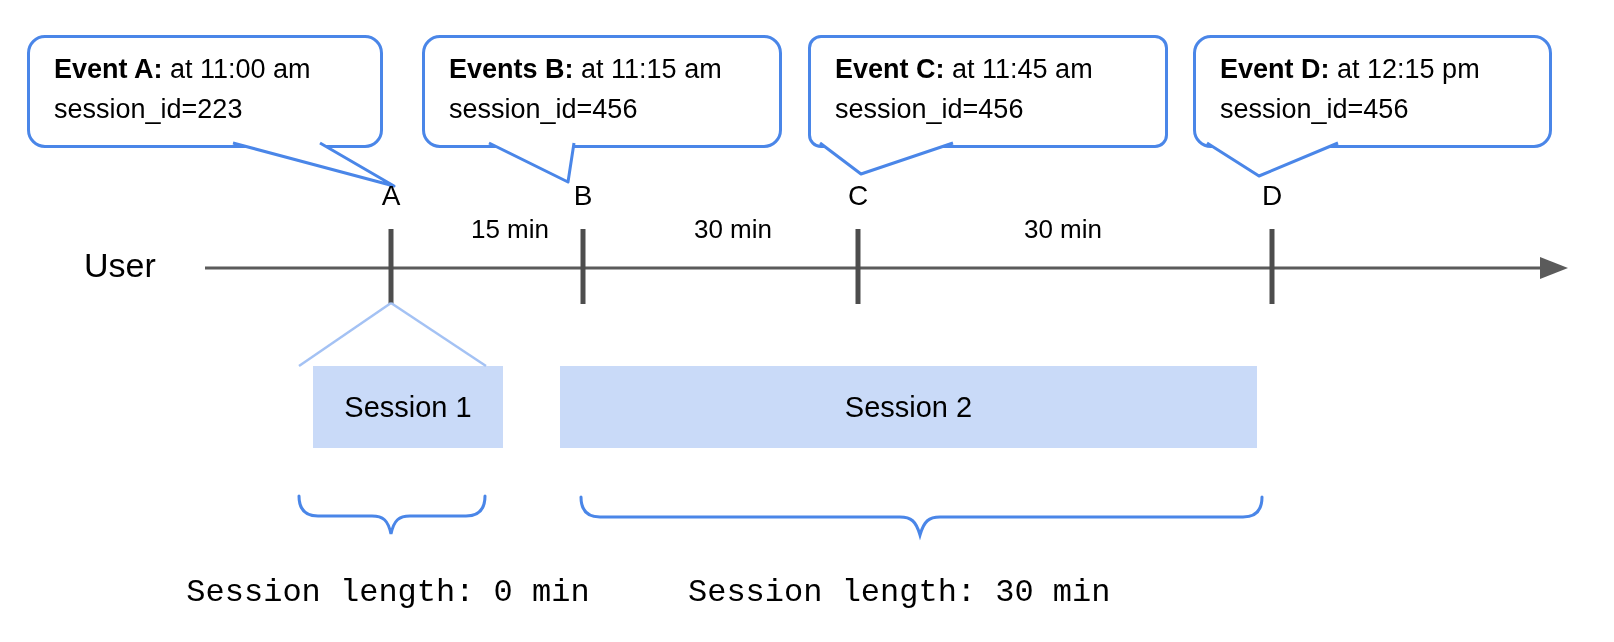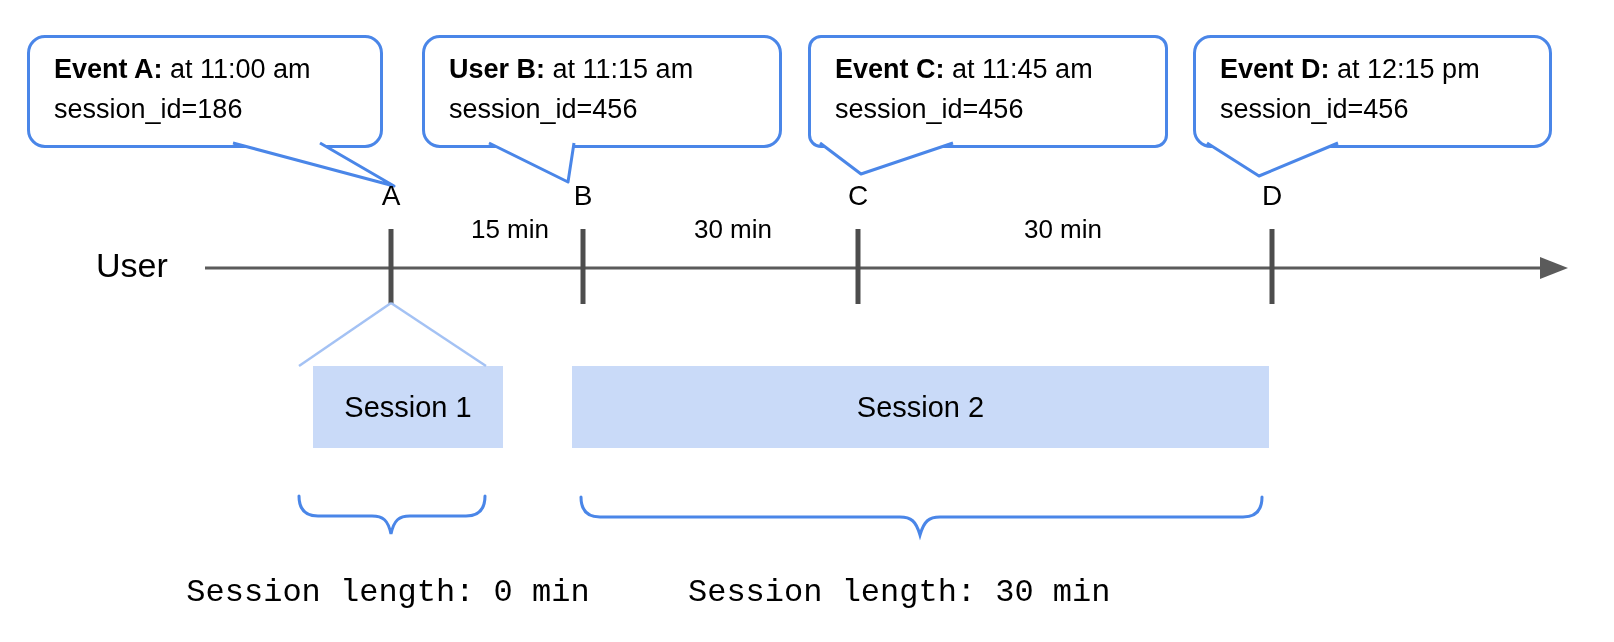--- a/index.html
+++ b/index.html
@@ -24,59 +24,59 @@
     z-index:1;
   }
   .bubble .bold{font-weight:bold;}
   .overlay{
     position:absolute;left:0;top:0;width:1614px;height:642px;
     z-index:2;pointer-events:none;
   }
   .label{position:absolute;white-space:nowrap;z-index:3;}
   .marker-letter{font-size:28px;top:180px;width:80px;margin-left:-40px;text-align:center;}
   .axis-label{font-size:28px;top:180px;width:160px;margin-left:-80px;text-align:center;}
-  .user-label{font-size:34px;left:96px;top:246px;}
+  .user-label{font-size:34px;left:84px;top:246px;}
   .interval-label{font-size:26px;top:214px;width:120px;margin-left:-60px;text-align:right;}
   .session-bar{
     position:absolute;top:366px;height:82px;
     background:#c9daf8;
     display:flex;align-items:center;justify-content:center;
     font-size:29px;z-index:1;
   }
   .length-label{font-size:32px;top:574px;width:420px;margin-left:-210px;text-align:center;font-family:Liberation Mono, monospace;}
 </style>
 </head>
 <body>
 
 <div class="canvas">
 
   <div class="bubble" style="left:27px;width:356px;">
     <div><span class="bold">Event A:</span><span> at 11:00 am</span></div>
-    <div>session_id=186</div>
+    <div>session_id=223</div>
   </div>
 
   <div class="bubble" style="left:422px;width:360px;">
-    <div><span class="bold">User B:</span><span> at 11:15 am</span></div>
+    <div><span class="bold">Events B:</span><span> at 11:15 am</span></div>
     <div>session_id=456</div>
   </div>
 
   <div class="bubble" style="left:808px;width:360px;border-radius:13px;">
     <div><span class="bold">Event C:</span><span> at 11:45 am</span></div>
     <div>session_id=456</div>
   </div>
 
   <div class="bubble" style="left:1193px;width:359px;">
     <div><span class="bold">Event D:</span><span> at 12:15 pm</span></div>
     <div>session_id=456</div>
   </div>
 
   <div class="session-bar" style="left:297px;width:190px;margin-left:16px;">
     <span>Session 1</span>
   </div>
-  <div class="session-bar" style="left:572px;width:697px;">
+  <div class="session-bar" style="left:560px;width:697px;">
     <span>Session 2</span>
   </div>
 
   <svg class="overlay" viewBox="0 0 1614 642">
 
     <path d="M 233 143 L 394 186 L 320 143" fill="#ffffff" stroke="#4a86e8" stroke-width="3" stroke-linejoin="round"></path>
     <path d="M 489 143 L 568 182 L 574 143" fill="#ffffff" stroke="#4a86e8" stroke-width="3" stroke-linejoin="round"></path>
     <path d="M 820 143 L 861 174 L 953 143" fill="#ffffff" stroke="#4a86e8" stroke-width="3" stroke-linejoin="round"></path>
     <path d="M 1207 143 L 1259 176 L 1338 143" fill="#ffffff" stroke="#4a86e8" stroke-width="3" stroke-linejoin="round"></path>
 

